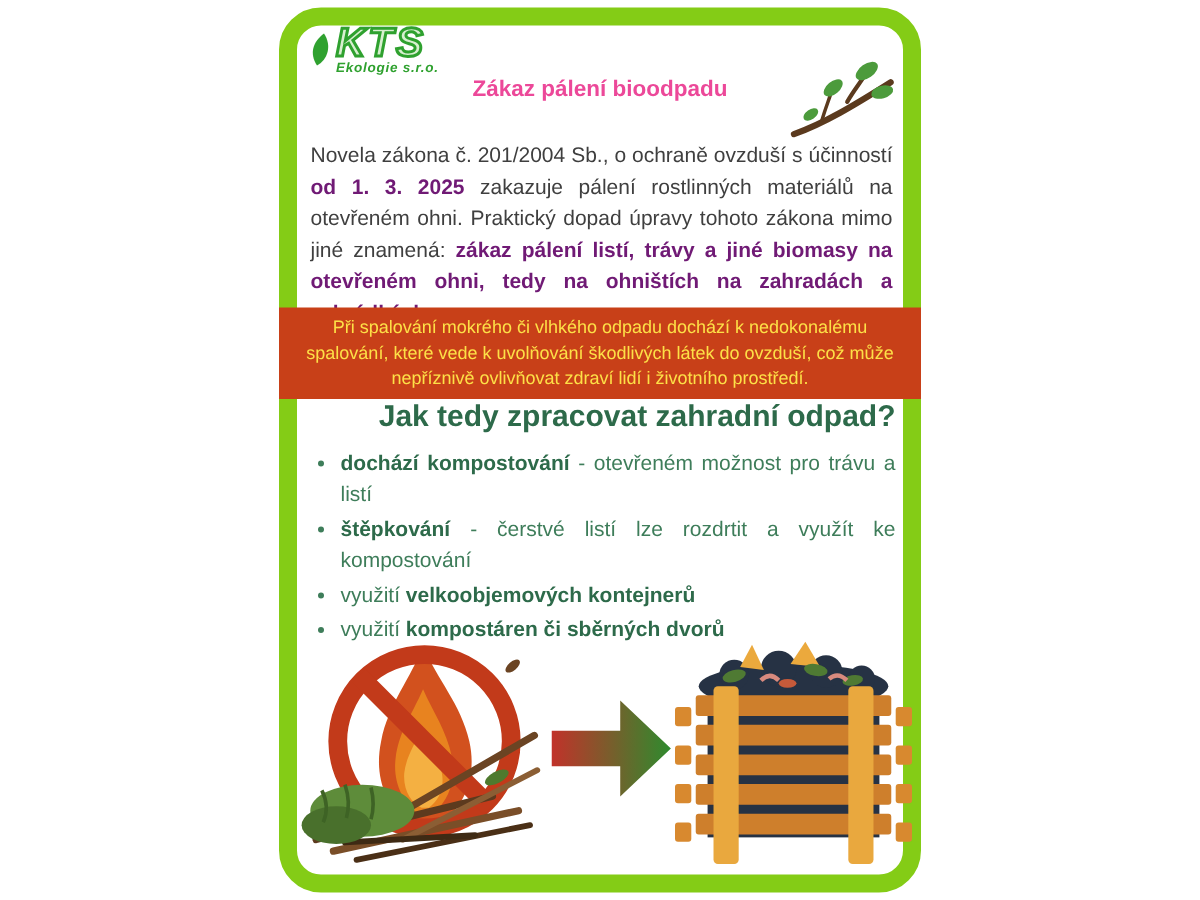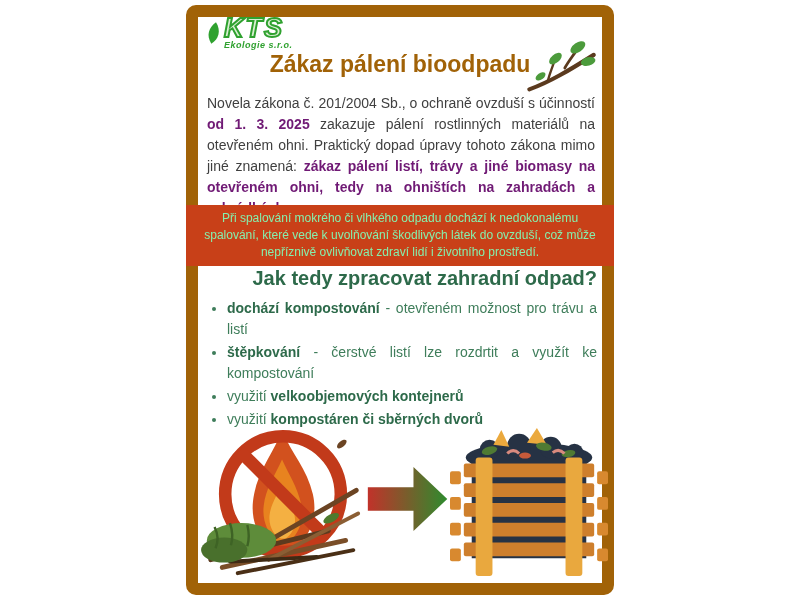--- a/index.html
+++ b/index.html
@@ -6,50 +6,50 @@
   body {
     width:800px; height:600px; background:#ffffff;
     font-family:"Liberation Sans", sans-serif;
     overflow:hidden;
   }
   .card {
     position:relative;
     width:404px; height:566px;
     margin:5px auto 0;
     background:#ffffff;
-    border:12px solid #a16207;
-    border-radius:10px;
+    border:12px solid #84cc16;
+    border-radius:28px;
   }
   
   .logo { position:absolute; top:-2px; left:8px; display:flex; align-items:flex-start; }
   .logo-leaf { margin-top:3px; margin-right:2px; }
   .logo-kts {
     font-size:27px; font-weight:bold; font-style:italic;
     color:#D8EFD0; -webkit-text-stroke:2px #2FA12F;
     letter-spacing:2px; line-height:26px; display:block;
   }
   .logo-sub {
     display:block; font-size:9px; font-weight:bold; font-style:italic;
     color:#2FA12F; margin-top:-1px; letter-spacing:0.5px;
   }
   
   .title-row { position:absolute; top:34px; left:0; width:100%; text-align:center; }
-  .poster-title { display:inline-block; margin:0; font-size:23px; font-weight:bold; color:#a16207; }
+  .poster-title { display:inline-block; margin:0; font-size:15px; font-weight:bold; color:#ec4899; }
   .branch { position:absolute; top:22px; right:4px; }
   
   .intro {
     position:absolute; top:76px; left:9px; width:388px;
     margin:0; font-size:14px; line-height:21px; color:#3F3F3F;
     text-align:justify;
   }
   .em-red { color:#701a75; font-weight:bold; }
   
   .banner {
     position:absolute; top:188px; left:-12px; width:428px; box-sizing:border-box;
-    background:#C84018; color:#86efac;
+    background:#C84018; color:#fde047;
     font-size:12px; line-height:17px; text-align:center;
     padding:5px 12px;
   }
   
   .green { position:absolute; top:250px; left:9px; width:390px; }
   .green-heading { margin:0; font-size:20px; font-weight:bold; color:#2D6A4A;text-align:right; }
   .green-list {
     margin:8px 0 0 4px; padding-left:16px;
     color:#3E7D5A; font-size:14px; line-height:21px;
   }

